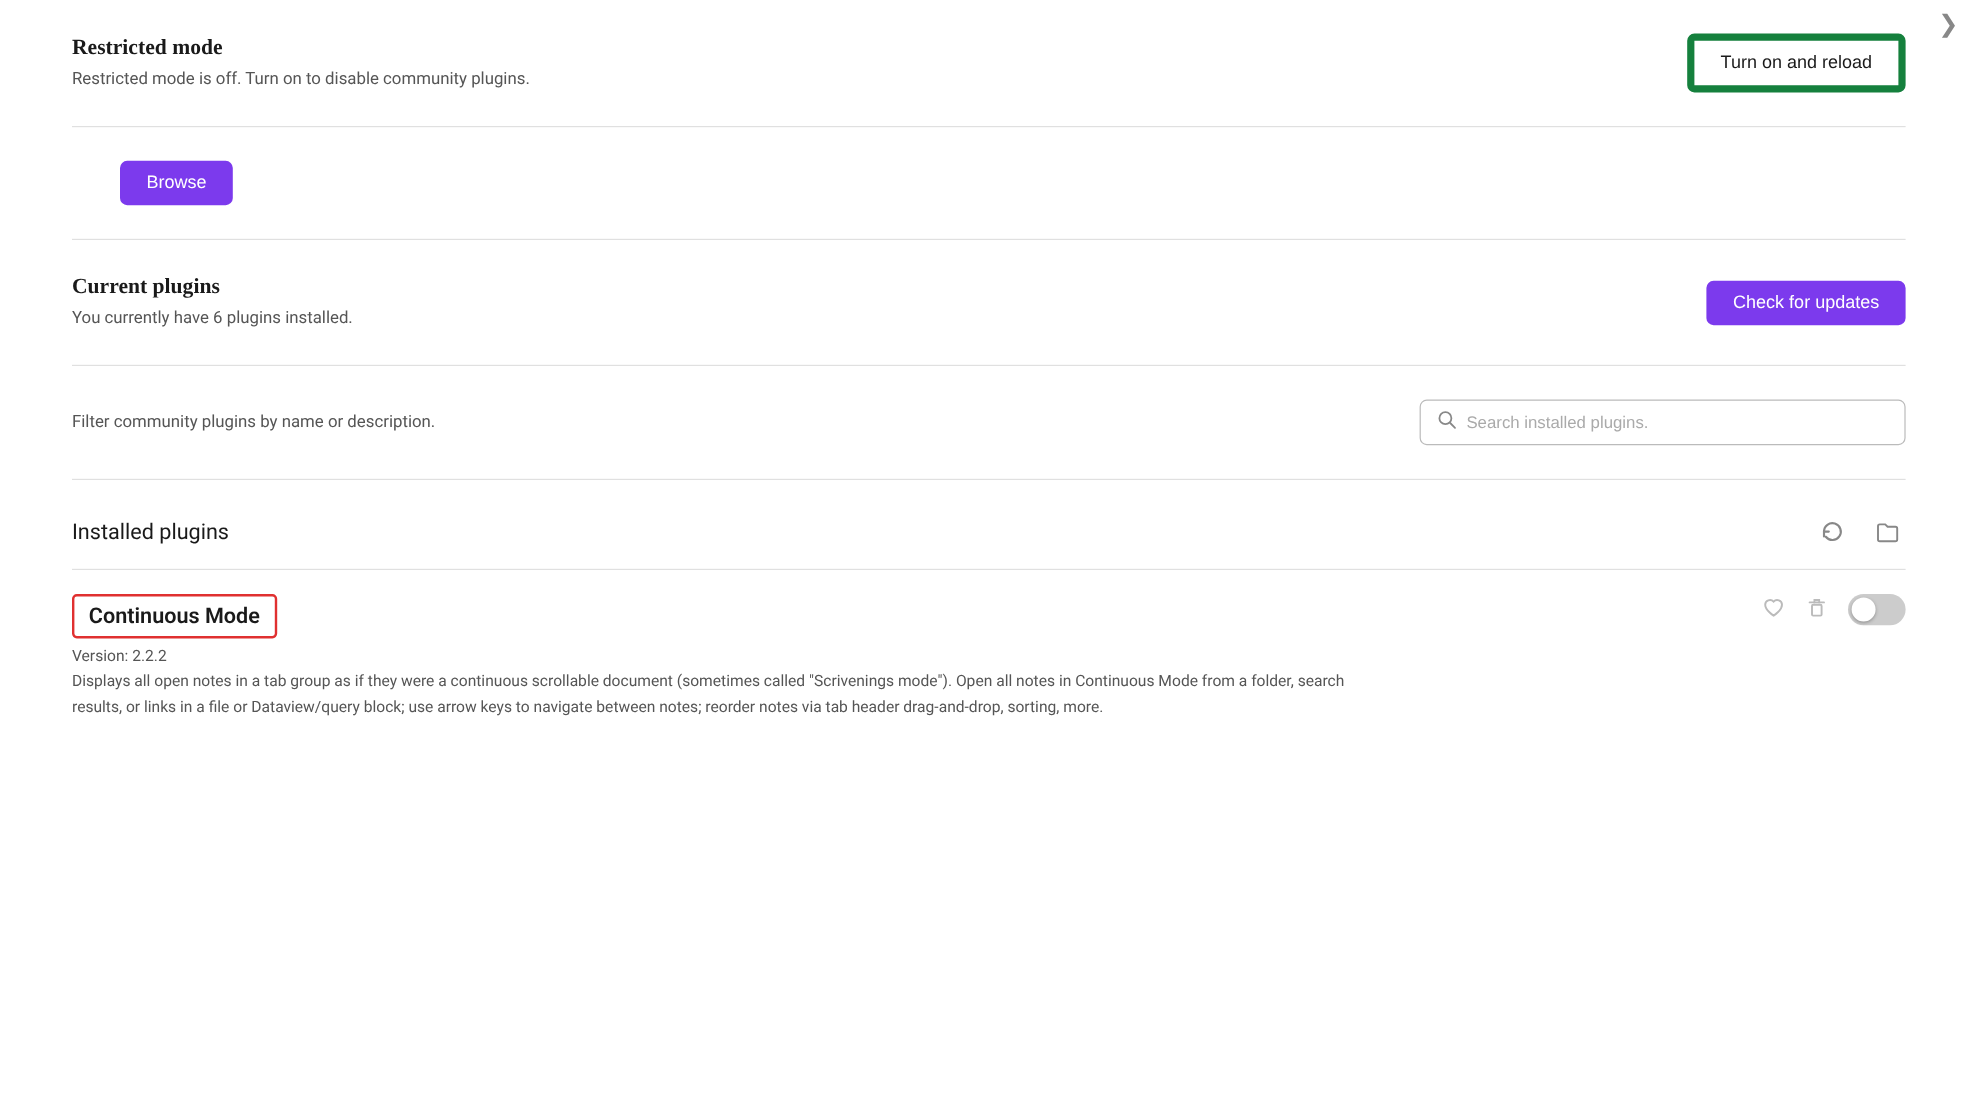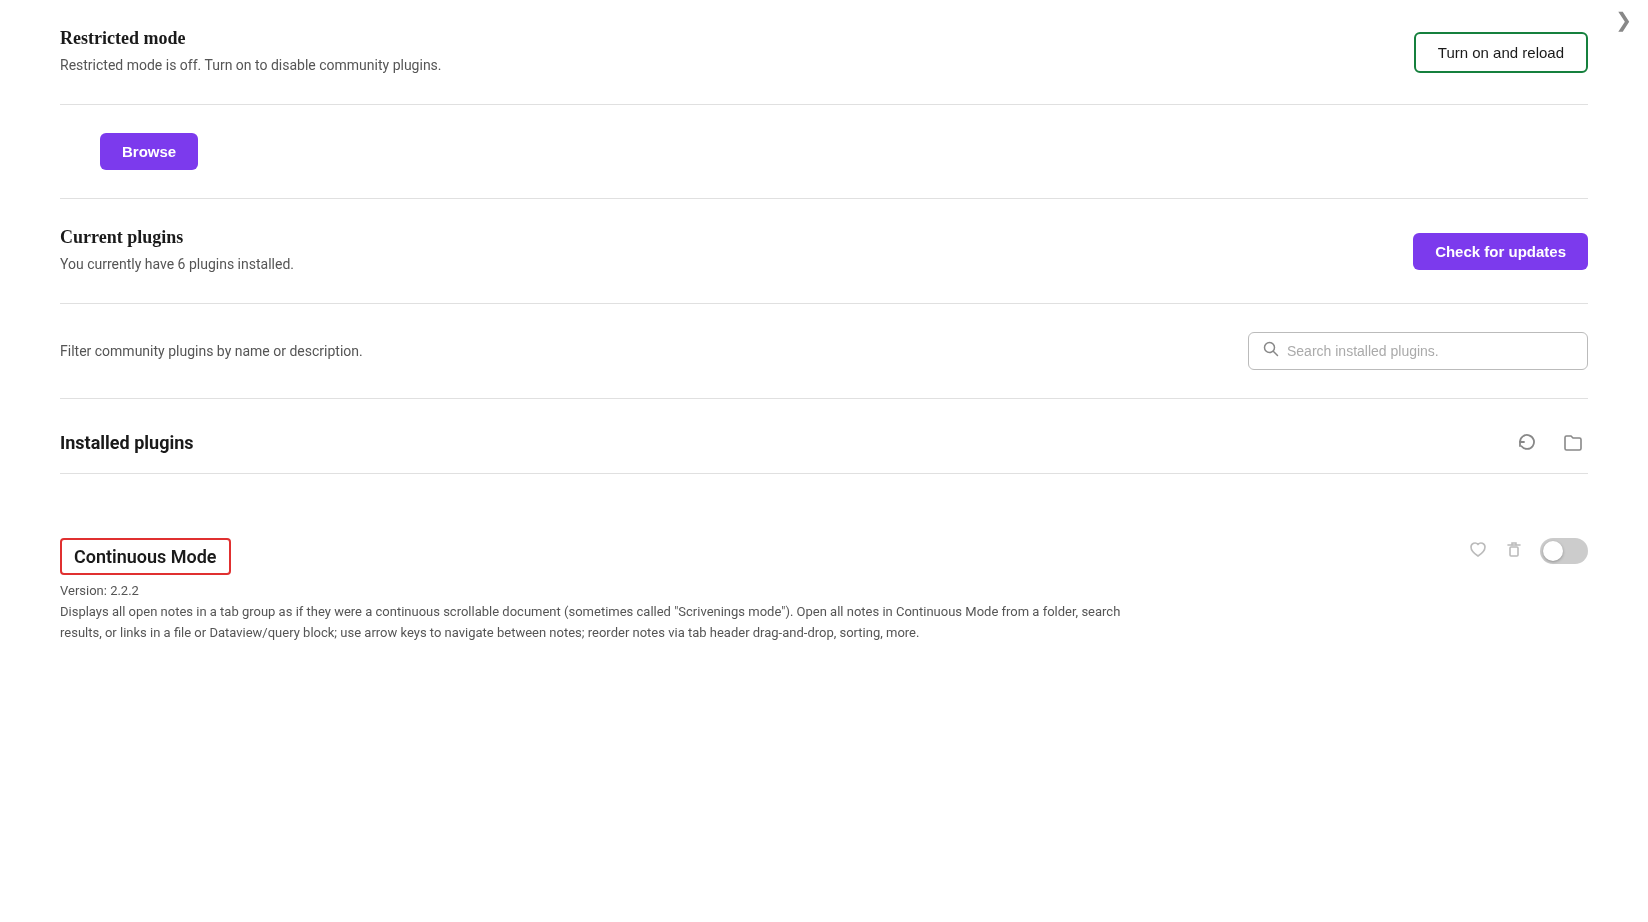--- a/index.html
+++ b/index.html
@@ -65,46 +65,46 @@
       margin-left: 40px;
     }
 
     .btn-outline {
       display: inline-block;
       padding: 10px 22px;
       font-size: 15px;
       font-weight: 500;
       color: #1a1a1a;
       background: #ffffff;
-      border: 2px solid #15803d;
+      border: 6px solid #15803d;
       border-radius: 6px;
       cursor: pointer;
       white-space: nowrap;
     }
 
     .btn-purple {
       display: inline-block;
       padding: 10px 22px;
       font-size: 15px;
-      font-weight: 700;
+      font-weight: 400;
       color: #ffffff;
       background: #7c3aed;
       border: none;
       border-radius: 6px;
       cursor: pointer;
       white-space: nowrap;
     }
 
     .search-box {
       display: flex;
       align-items: center;
       border: 1px solid #bbb;
       border-radius: 6px;
       padding: 8px 14px;
-      width: 340px;
+      width: 405px;
       background: #fff;
     }
 
     .search-icon {
       color: #888;
       font-size: 16px;
       margin-right: 8px;
       flex-shrink: 0;
     }
 
@@ -127,21 +127,21 @@
 
     .installed-plugins-header {
       display: flex;
       align-items: center;
       justify-content: space-between;
       margin-bottom: 16px;
     }
 
     .installed-plugins-title {
       font-size: 18px;
-      font-weight: 700;
+      font-weight: 400;
       color: #1a1a1a;
     }
 
     .installed-plugins-actions {
       display: flex;
       align-items: center;
       gap: 16px;
     }
 
     .icon-btn {
@@ -198,21 +198,20 @@
       display: flex;
       align-items: center;
       gap: 16px;
       flex-shrink: 0;
     }
 
     .plugin-row {
       display: flex;
       align-items: flex-start;
       justify-content: flex-end;
-      margin-top: 44px;
     }
 
     .plugin-info {
       flex: 1;
     }
 
     
     .toggle-switch {
       position: relative;
       width: 48px;

